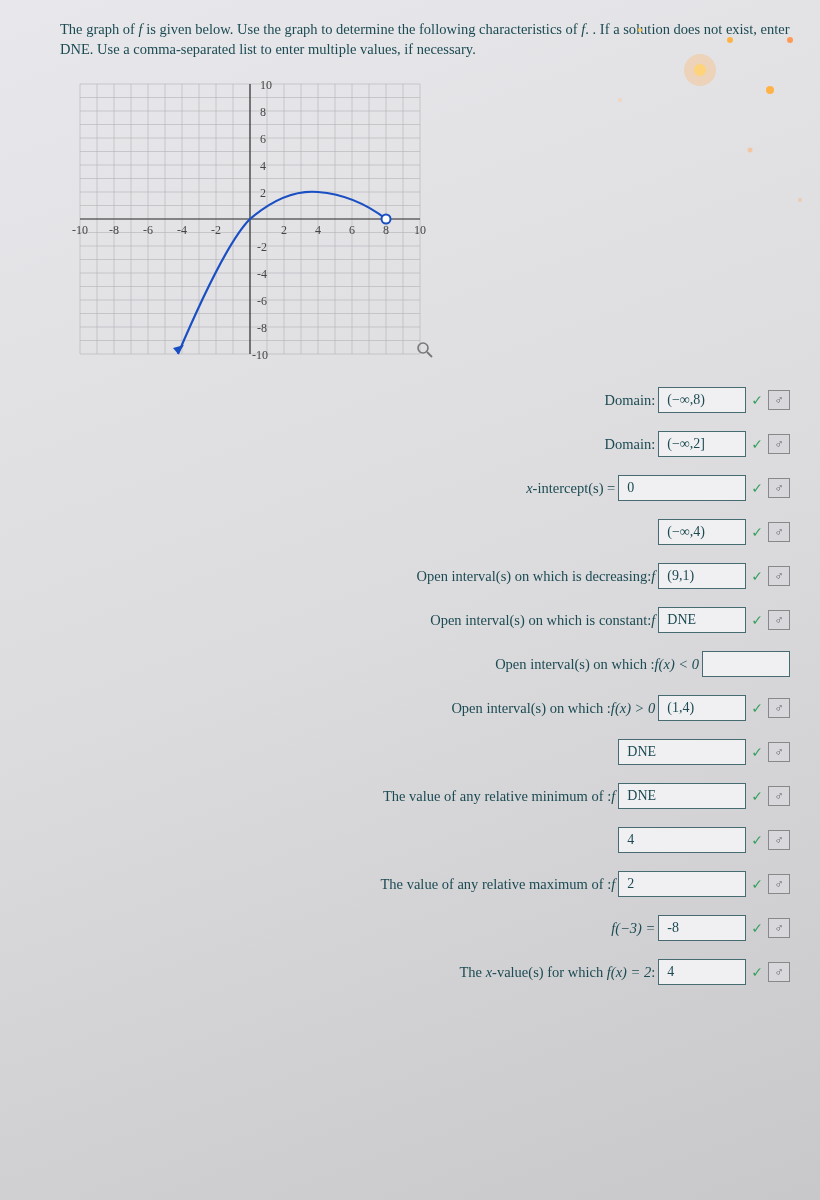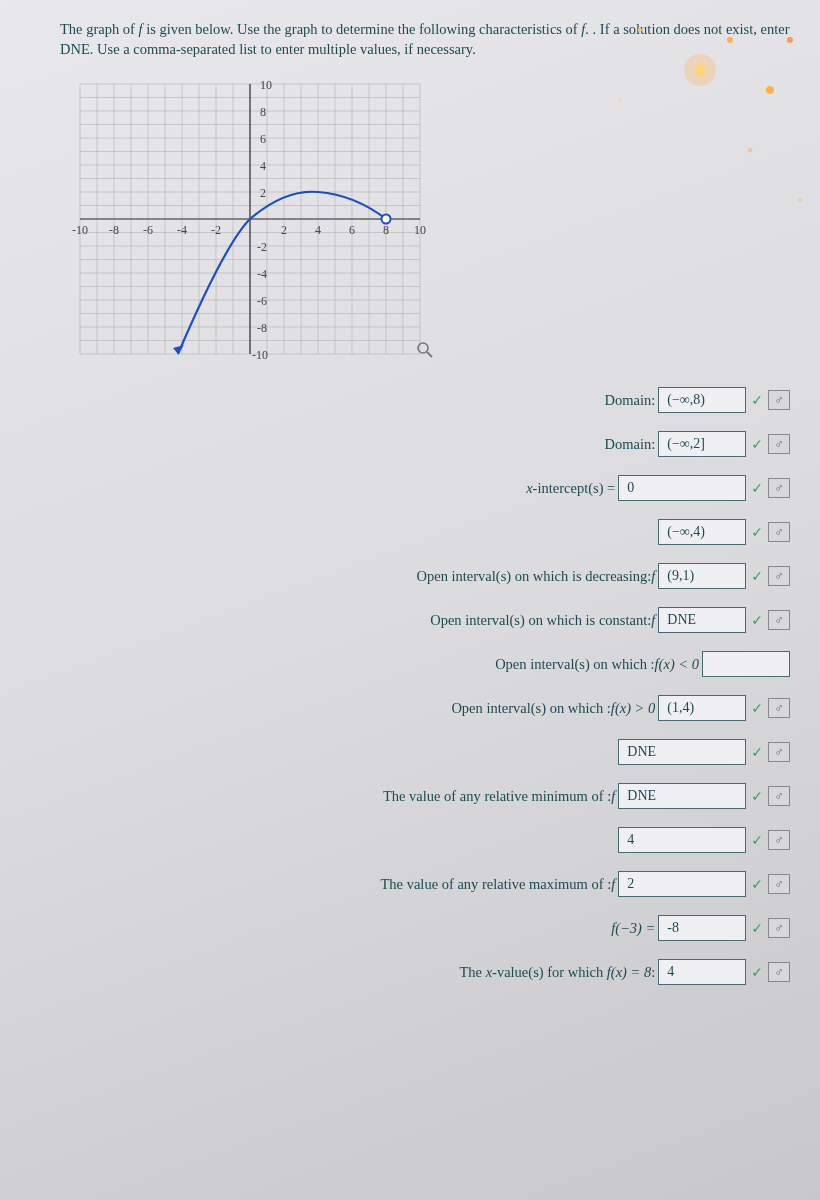--- a/index.html
+++ b/index.html
@@ -274,20 +274,20 @@
         <span class="check-mark">✓</span>
         <span class="link-btn">♂</span>
       </div>
       <div class="answer-row">
         <span><em>f(−3) =</em></span>
         <span class="answer-input">-8</span>
         <span class="check-mark">✓</span>
         <span class="link-btn">♂</span>
       </div>
       <div class="answer-row">
-        <span>The <em>x</em>-value(s) for which <em>f(x) = 8</em>:</span>
+        <span>The <em>x</em>-value(s) for which <em>f(x) = 2</em>:</span>
         <span class="answer-input">4</span>
         <span class="check-mark">✓</span>
         <span class="link-btn">♂</span>
       </div>
     </div>
 
 </div>
 
 </body></html>

